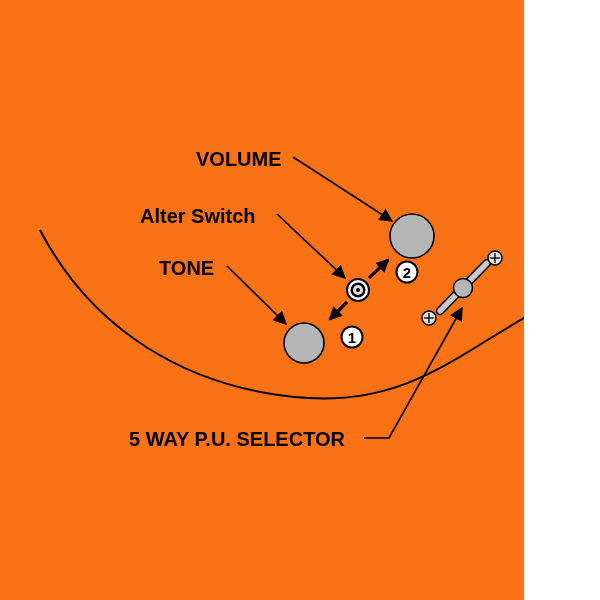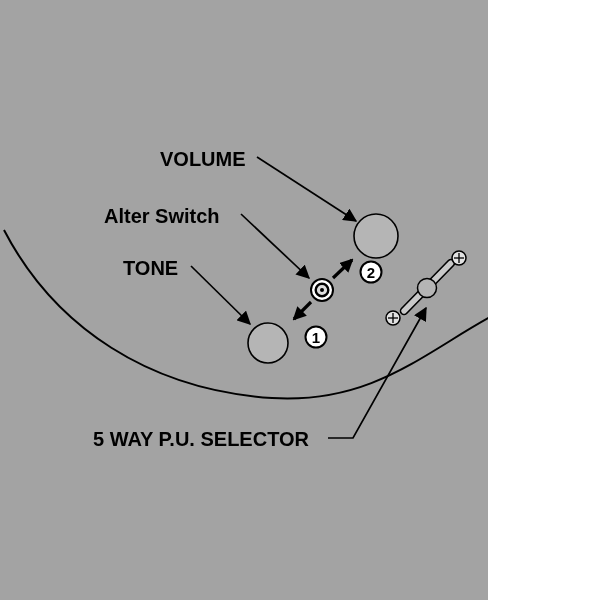--- a/index.html
+++ b/index.html
@@ -4,22 +4,23 @@
 <style>
   html, body {
     margin: 0;
     padding: 0;
     background: #ffffff;
   }
   .canvas {
     position: relative;
     width: 488px;
     height: 600px;
-    background: #a3a3a3;
+    background: #f97316;
     overflow: hidden;
+    padding-left: 36px;
   }
   .lbl {
     font-family: "Liberation Sans", sans-serif;
     font-weight: bold;
     font-size: 20px;
     fill: #000000;
   }
   .num {
     font-family: "Liberation Sans", sans-serif;
     font-weight: bold;

